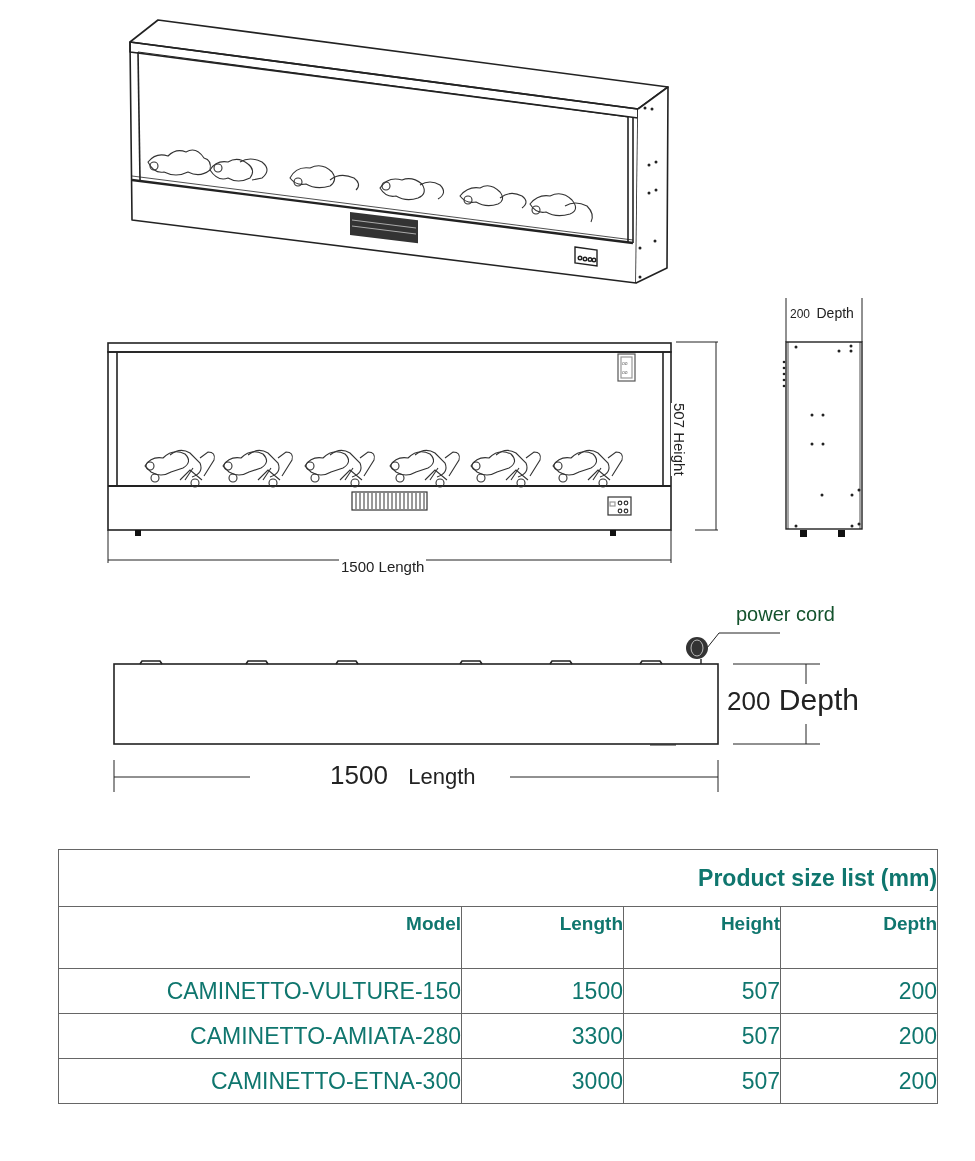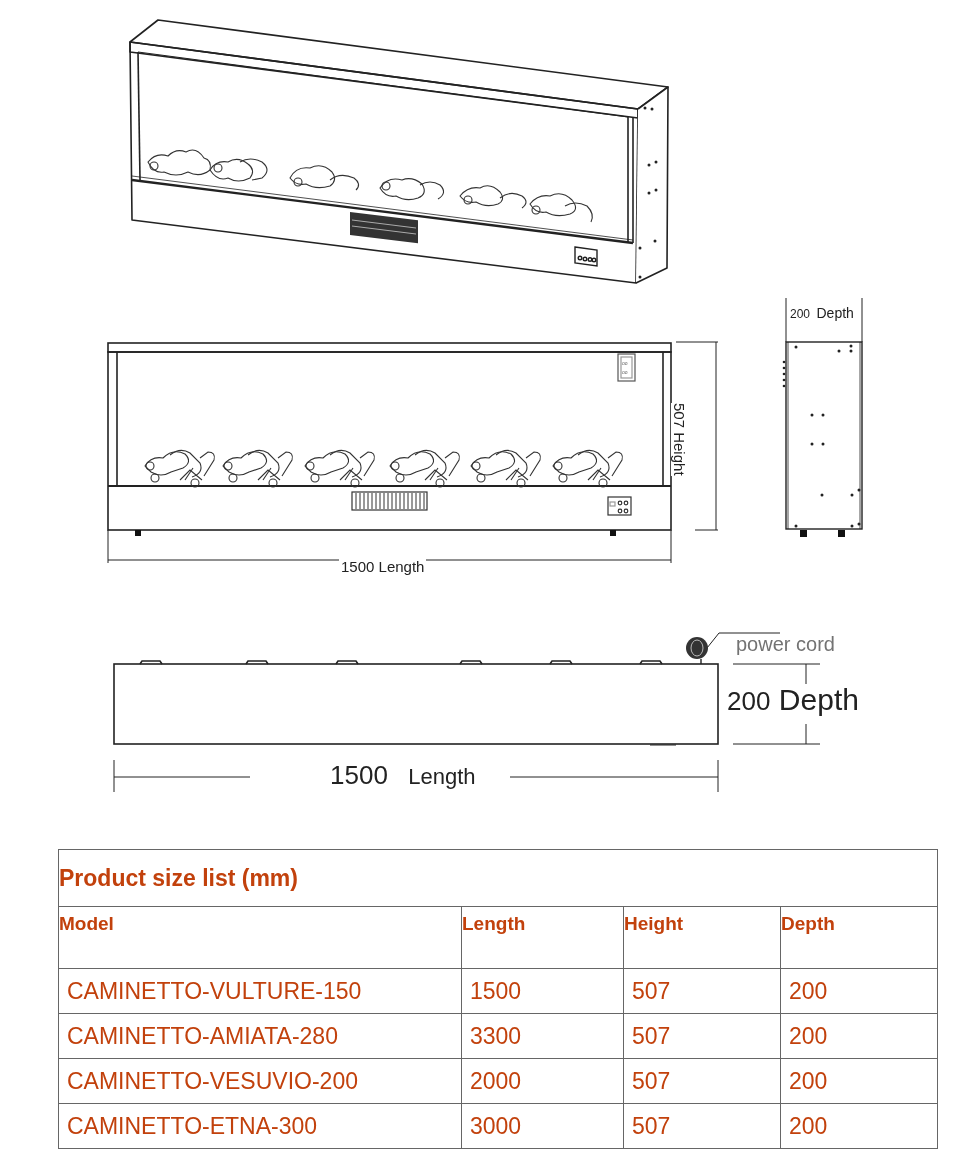--- a/index.html
+++ b/index.html
@@ -1,20 +1,20 @@
 <!DOCTYPE html>
 <html><head>
 <meta charset="utf-8">
 <style>
   html, body { margin:0; padding:0; background:#ffffff; }
   body { width:975px; height:1161px; position:relative; overflow:hidden; font-family:"Liberation Sans", sans-serif; color:#111; }
   .abs { position:absolute; }
   svg { position:absolute; overflow:visible; }
   .size-table { position:absolute; left:58px; top:849px; width:879px; border-collapse:collapse; table-layout:fixed; font-family:"Liberation Sans", sans-serif; }
-  .size-table td, .size-table th { border:1.5px solid #666; text-align:left; padding:0; color:#c2410c; }
+  .size-table td, .size-table th { border:1.5px solid #666; text-align:right; padding:0; color:#0f766e; }
   .size-table .title-cell { height:56px; font-weight:bold; font-size:23px; }
   .size-table .hdr { height:55px; font-weight:bold; font-size:19px; vertical-align:top; padding-top:6px; }
   .size-table .row td { height:44px; font-size:23px; font-weight:normal;padding-left:8px; }
 </style>
 </head>
 <body>
 
 <svg width="975" height="300" style="left:0;top:0;">
   <g fill="none" stroke="#222" stroke-width="1.6" stroke-linejoin="round">
 
@@ -229,21 +229,21 @@
 
     <polyline points="707,28 719,13 780,13" stroke-width="1"></polyline>
   </g>
 
   <g>
     <circle cx="697" cy="28" r="11" fill="#333"></circle>
     <ellipse cx="697" cy="28" rx="6" ry="8" fill="none" stroke="#bbb" stroke-width="1"></ellipse>
     <line x1="701" y1="39" x2="701" y2="44" stroke="#222" stroke-width="1.4"></line>
   </g>
 </svg>
-<div class="abs" style="left:736px;top:633px;font-size:20px;color:#737373;">power cord</div>
+<div class="abs" style="left:736px;top:603px;font-size:20px;color:#14532d;">power cord</div>
 <div class="abs" style="left:727px;top:683px;white-space:nowrap;color:#222;">
   <span style="font-size:26px;">200</span>
   <span style="font-size:30px;margin-left:4px;">Depth</span>
 </div>
 <div class="abs" style="left:330px;top:760px;white-space:nowrap;color:#222;">
   <span style="font-size:26px;">1500</span>
   <span style="font-size:22px;margin-left:16px;">Length</span>
 </div>
 
 <table class="size-table">
@@ -269,25 +269,19 @@
     <td>507</td>
     <td>200</td>
   </tr>
   <tr class="row">
     <td>CAMINETTO-AMIATA-280</td>
     <td>3300</td>
     <td>507</td>
     <td>200</td>
   </tr>
   <tr class="row">
-    <td>CAMINETTO-VESUVIO-200</td>
-    <td>2000</td>
-    <td>507</td>
-    <td>200</td>
-  </tr>
-  <tr class="row">
     <td>CAMINETTO-ETNA-300</td>
     <td>3000</td>
     <td>507</td>
     <td>200</td>
   </tr>
 </tbody>
   </table>
 
 </body></html>

